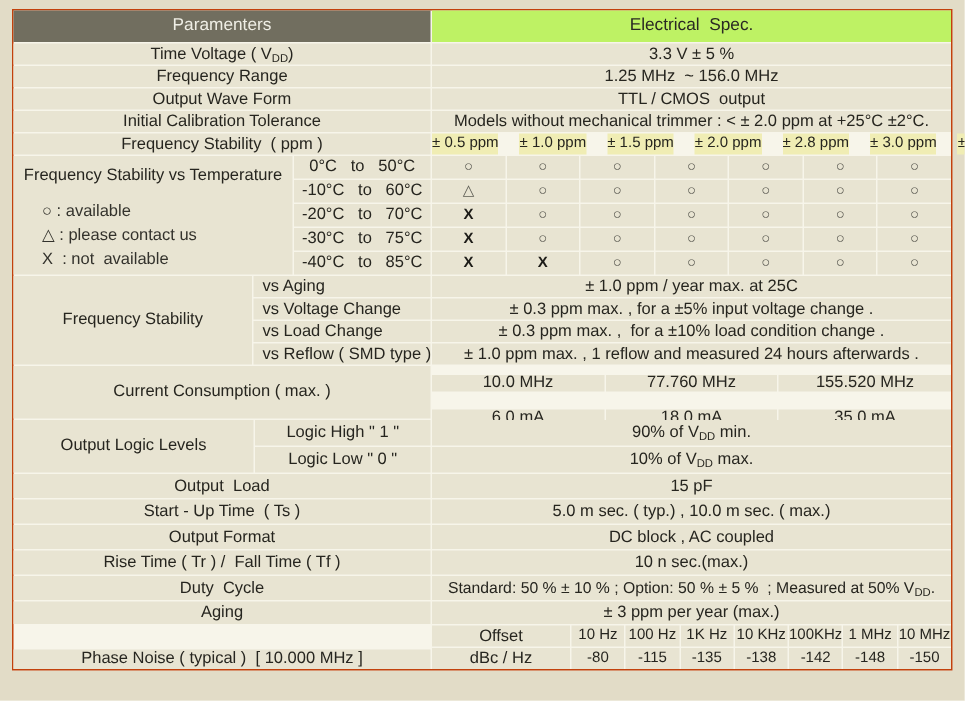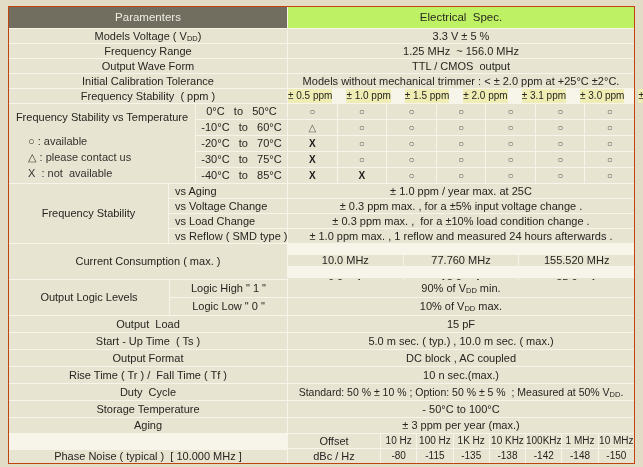--- a/index.html
+++ b/index.html
@@ -23,21 +23,21 @@
     display: flex; align-items: center; justify-content: center;
     font-size: 11px; line-height: 1;
     white-space: pre; overflow: hidden;
   }
   .param { width: 278px; flex: none; }
   .value { flex: 1 1 auto; min-width: 0; }
   
   .rH { height: 21px; }
   .rS > .cell { height: 14px; }  .rS { height: 14px; }
   .sect { display: flex; gap: 1px; }
-  .stack { display: flex; flex-direction: column; gap: 1px; flex: 1 1 auto; min-width: 0; }
+  .stack { display: flex; flex-direction: column; gap: 1px; flex: 1 1 auto; min-width: 0; justify-content: center; }
   
   .hdrL { background: #716e5f; color: #efeee5; font-size: 11.5px; }
   .hdrR { background: #bef264; color: #2a2923; font-size: 11.5px; }
   
   .ppm-cells { flex: 1; display: flex; gap: 14px; }
   .ppm-cells .cell { flex: 1; background: #f0edb4; font-size: 10px; height: 14px; }
   
   .temp-sect { height: 79px; }
   .legend-cell {
     width: 186px; flex: none; background: #e8e4d2;
@@ -81,21 +81,21 @@
 <body>
 
 <div class="tbl">
 
   <div class="row rH">
     <div class="cell param hdrL">Paramenters</div>
     <div class="cell value hdrR">Electrical  Spec.</div>
   </div>
 
   <div class="row rS">
-    <div class="cell param"><span>Models Voltage ( V</span><span class="sub">DD</span><span>)</span></div>
+    <div class="cell param"><span>Time Voltage ( V</span><span class="sub">DD</span><span>)</span></div>
     <div class="cell value">3.3 V ± 5 %</div>
   </div>
 
   <div class="row rS">
     <div class="cell param">Frequency Range</div>
     <div class="cell value">1.25 MHz  ~ 156.0 MHz</div>
   </div>
 
   <div class="row rS">
     <div class="cell param">Output Wave Form</div>
@@ -107,21 +107,21 @@
     <div class="cell value">Models without mechanical trimmer : &lt; ± 2.0 ppm at +25°C ±2°C.</div>
   </div>
 
   <div class="row rS">
     <div class="cell param">Frequency Stability  ( ppm )</div>
     <div class="ppm-cells">
         <div class="cell">± 0.5 ppm</div>
         <div class="cell">± 1.0 ppm</div>
         <div class="cell">± 1.5 ppm</div>
         <div class="cell">± 2.0 ppm</div>
-        <div class="cell">± 3.1 ppm</div>
+        <div class="cell">± 2.8 ppm</div>
         <div class="cell">± 3.0 ppm</div>
         <div class="cell">± 5.0 ppm</div>
       </div>
   </div>
 
   <div class="sect temp-sect">
     <div class="legend-cell cell">
       <div class="legend-title">Frequency Stability vs Temperature</div>
       <div class="legend-items"><div>○ : available</div><div>△ : please contact us</div><div>X  : not  available</div></div>
     </div>
@@ -259,24 +259,20 @@
   <div class="row rM">
     <div class="cell param">Rise Time ( Tr ) /  Fall Time ( Tf )</div>
     <div class="cell value">10 n sec.(max.)</div>
   </div>
 
   <div class="row rM">
     <div class="cell param">Duty  Cycle</div>
     <div class="cell value duty-val"><span>Standard: 50 % ± 10 % ; Option: 50 % ± 5 %  ; Measured at 50% V</span><span class="sub">DD</span><span>.</span></div>
   </div>
 
-  <div class="row rM">
-    <div class="cell param">Storage Temperature</div>
-    <div class="cell value">- 50°C to 100°C</div>
-  </div>
 
   <div class="row rA">
     <div class="cell param">Aging</div>
     <div class="cell value">± 3 ppm per year (max.)</div>
   </div>
 
   <div class="sect ph-sect">
     <div class="cell ph-label">Phase Noise ( typical )  [ 10.000 MHz ]</div>
     <div class="stack">
       <div class="ph-row">

